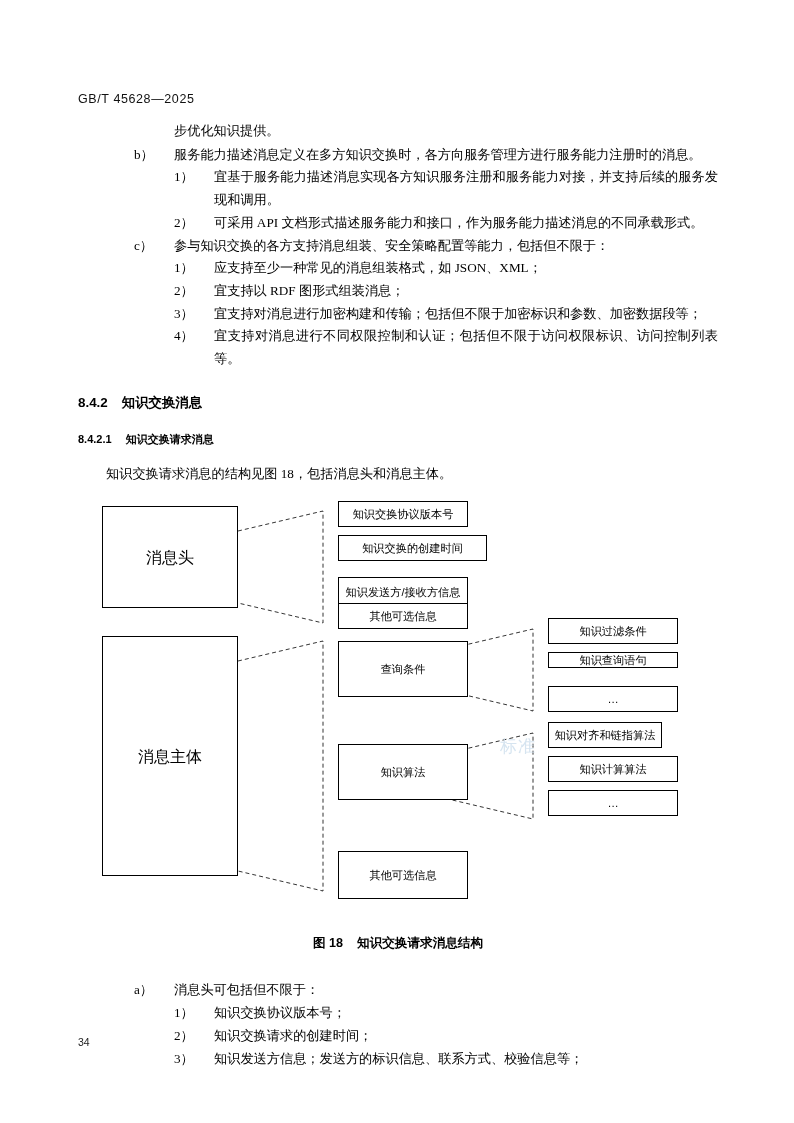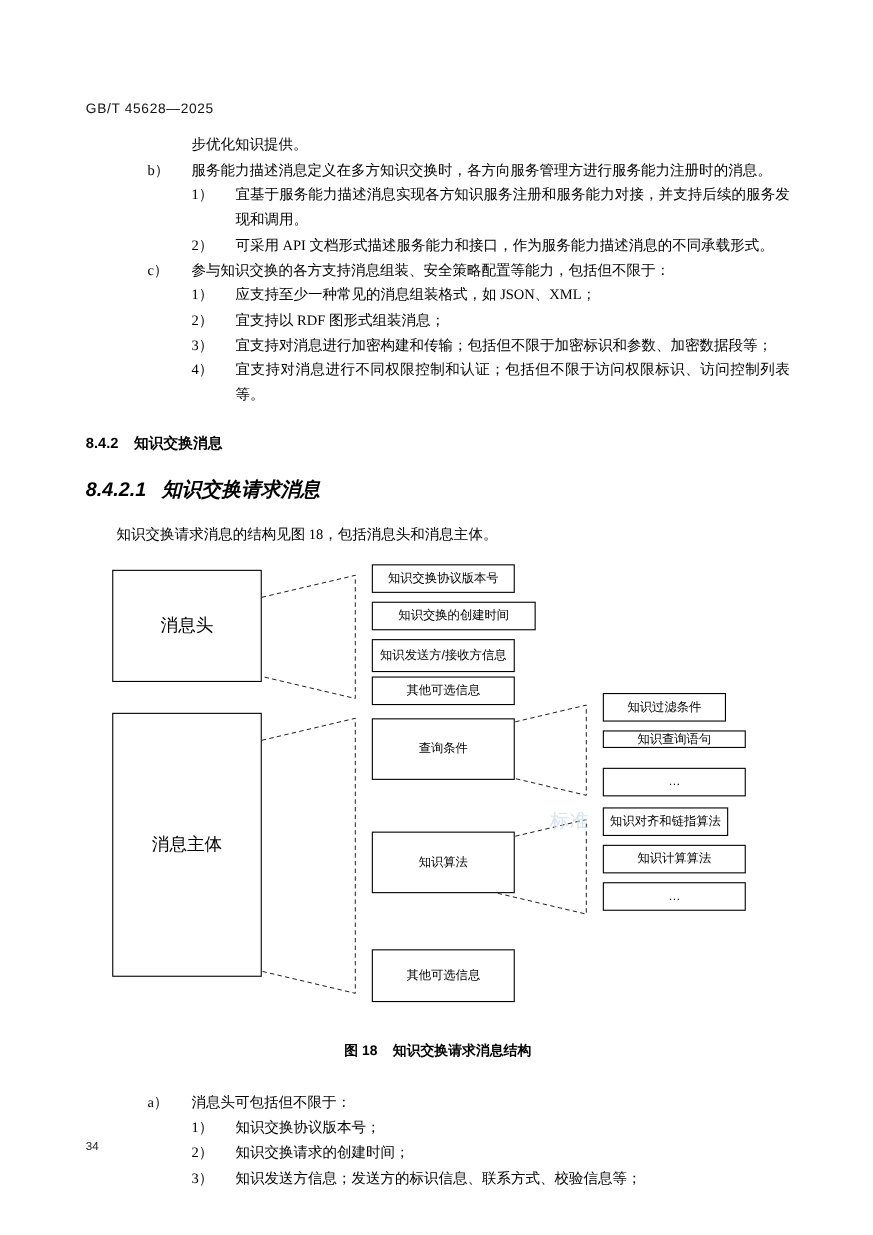--- a/index.html
+++ b/index.html
@@ -67,24 +67,23 @@
   .lvl-b .marker { width: 40px; }
 
   h3.sec {
     font-family: "Liberation Sans", sans-serif;
     font-size: 13.4px;
     font-weight: bold;
     margin: 20px 0 0 0;
   }
   h4.subsec {
     font-family: "Liberation Sans", sans-serif;
-    font-size: 18px;
+    font-size: 11px;
     font-weight: bold;
     margin: 16px 0 8px 0;
-    font-style: italic;
   }
   .sec-num { margin-right: 14px; }
 
   .intro {
     margin-top: 14px;
     padding-left: 28px;
   }
 
   
   .figure {
@@ -206,28 +205,28 @@
         <polyline points="370,148 455,128 455,210 370,190" fill="none" stroke="#000" stroke-width="0.8" stroke-dasharray="4,3"></polyline>
 
         <polyline points="370,252 455,232 455,318 370,298" fill="none" stroke="#000" stroke-width="0.8" stroke-dasharray="4,3"></polyline>
       </svg>
 
       <div class="box big" style="left:24px; top:5px; width:136px; height:102px;">消息头</div>
       <div class="box big" style="left:24px; top:135px; width:136px; height:240px;">消息主体</div>
 
       <div class="box" style="left:260px; top:0px; width:130px; height:26px;">知识交换协议版本号</div>
       <div class="box" style="left:260px; top:34px; width:149px; height:26px;">知识交换的创建时间</div>
-      <div class="box" style="left:260px; top:68px; width:130px; height:30px;">知识发送方/接收方信息</div>
+      <div class="box" style="left:260px; top:76px; width:130px; height:30px;">知识发送方/接收方信息</div>
       <div class="box" style="left:260px; top:102px; width:130px; height:26px;">其他可选信息</div>
 
       <div class="box" style="left:260px; top:140px; width:130px; height:56px;">查询条件</div>
       <div class="box" style="left:260px; top:243px; width:130px; height:56px;">知识算法</div>
       <div class="box" style="left:260px; top:350px; width:130px; height:48px;">其他可选信息</div>
 
-      <div class="box" style="left:470px; top:117px; width:112px; height:26px;">知识过滤条件</div>
+      <div class="box" style="left:470px; top:117px; width:130px; height:26px;">知识过滤条件</div>
       <div class="box" style="left:470px; top:151px; width:130px; height:16px;">知识查询语句</div>
       <div class="box" style="left:470px; top:185px; width:130px; height:26px;">…</div>
 
       <div class="box" style="left:470px; top:221px; width:114px; height:26px;">知识对齐和链指算法</div>
       <div class="box" style="left:470px; top:255px; width:130px; height:26px;">知识计算算法</div>
       <div class="box" style="left:470px; top:289px; width:130px; height:26px;">…</div>
 
       <div class="fig-caption">
         <span>图 18</span><span class="gap"></span><span>知识交换请求消息结构</span>
       </div>

